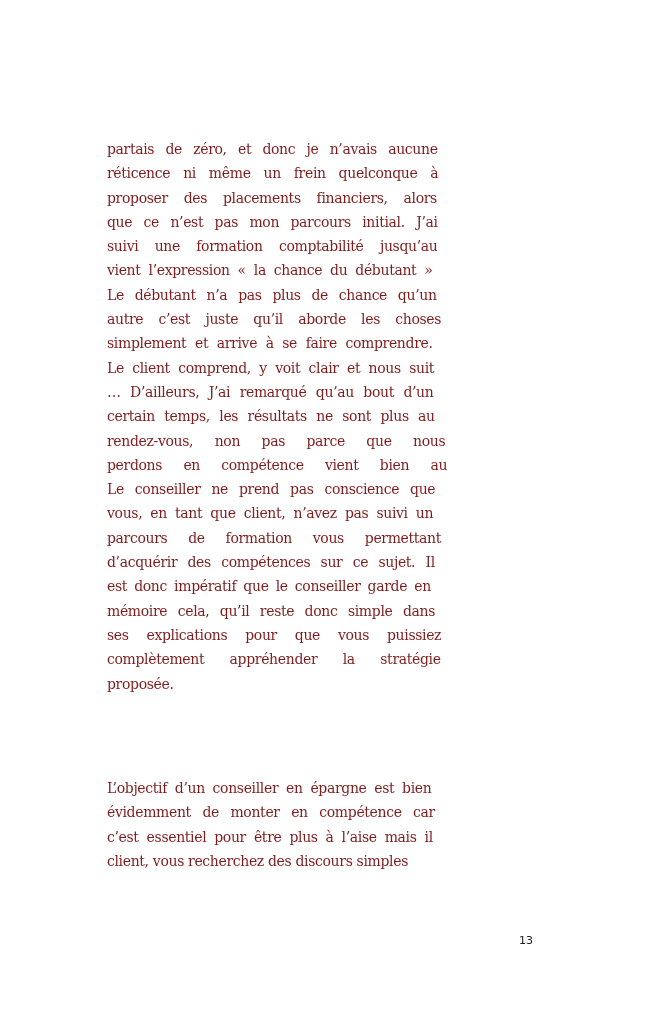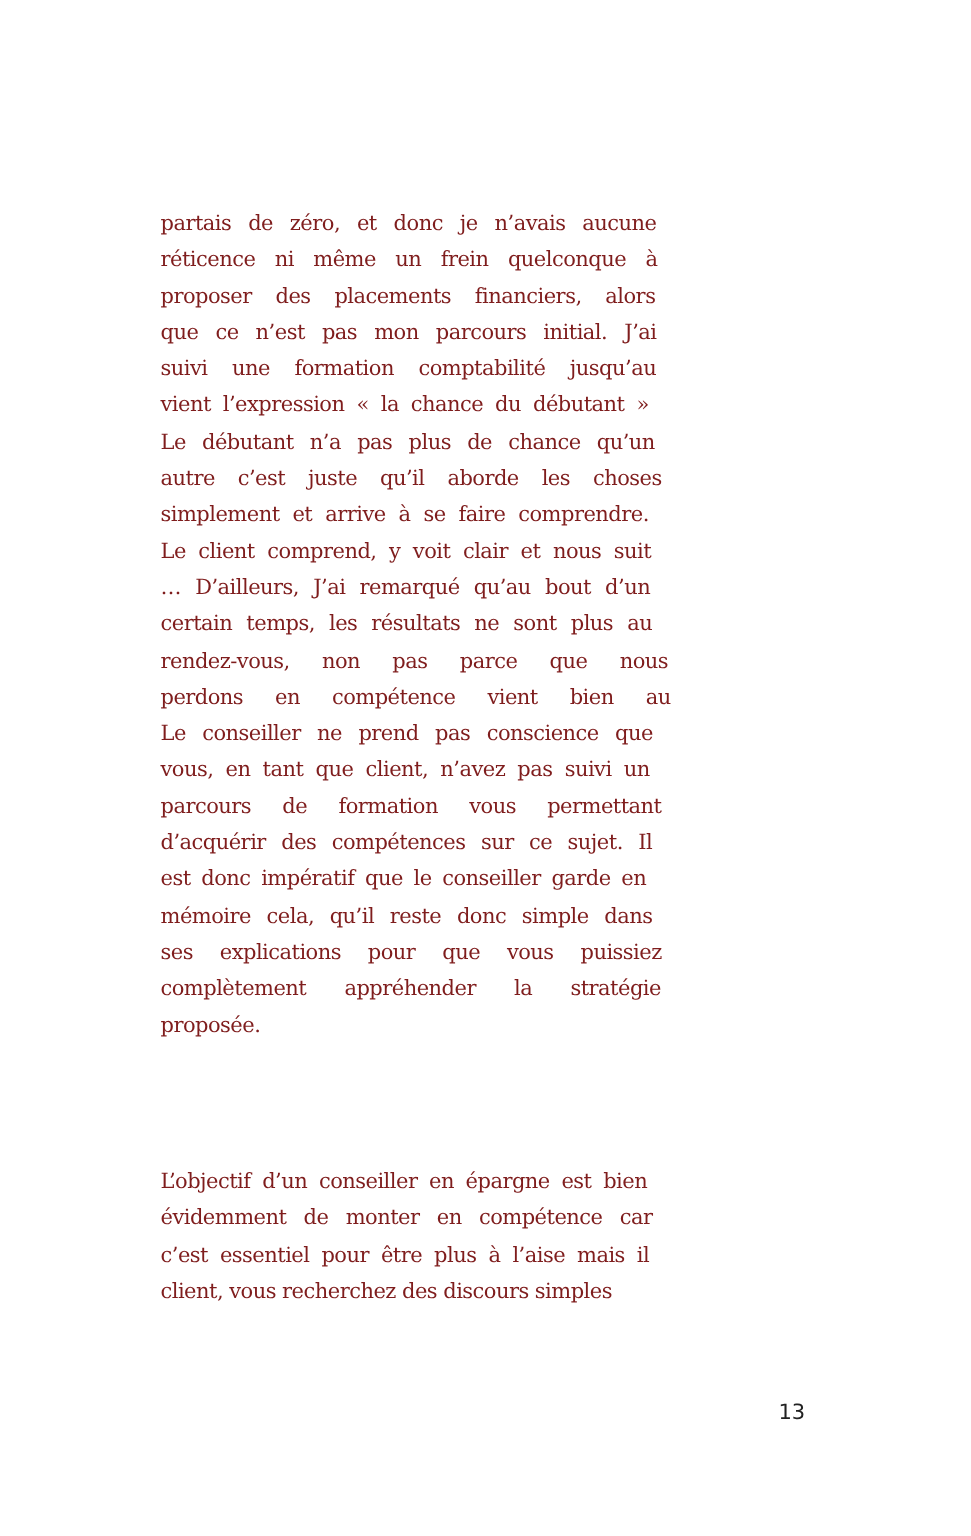--- a/index.html
+++ b/index.html
@@ -23,21 +23,21 @@
       height: 24.3px;
     }
     .line.last { text-align-last: left; }
     #para1 { top: 137px; }
     #para2 { top: 748px; margin-top: 28px; }
     .page-number {
       position: absolute;
       left: 519px;
       top: 934px;
       font-family: "DejaVu Sans", "Liberation Sans", sans-serif;
-      font-size: 14px;
+      font-size: 11px;
       color: #222;
     }
   </style>
 </head>
 <body>
 
 <div class="page">
   <div class="text-block" id="para1">
       <span class="line" style="display: block; word-spacing: 7.14286px; text-align-last: left;">partais de zéro, et donc je n’avais aucune</span>
       <span class="line" style="display: block; word-spacing: 8.83333px; text-align-last: left;">réticence ni même un frein quelconque à</span>

